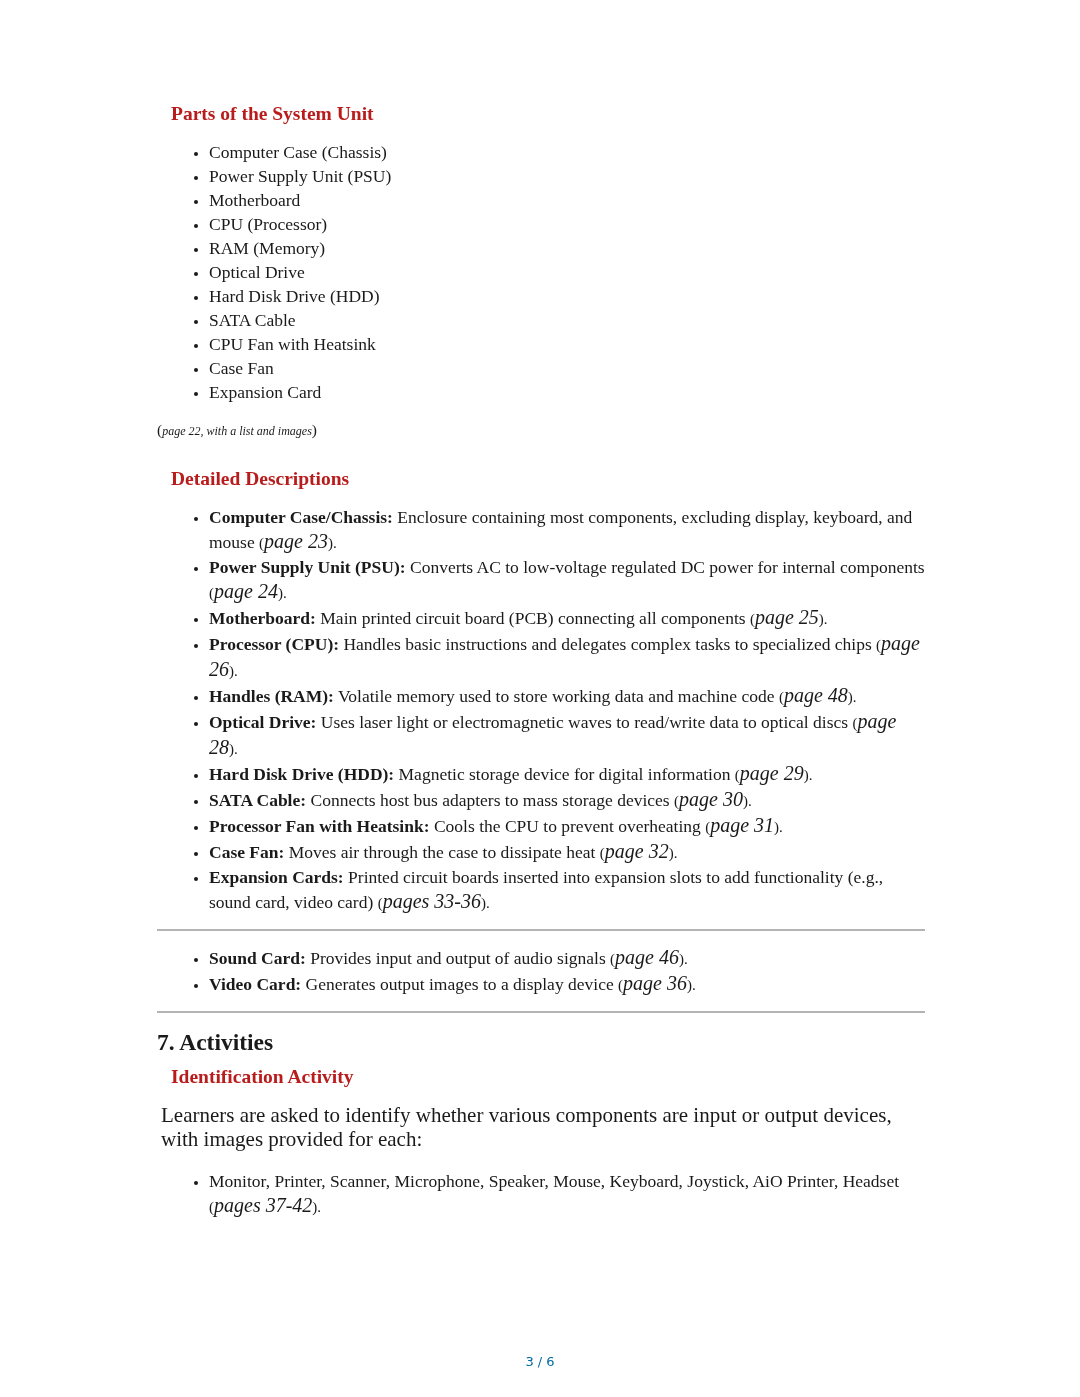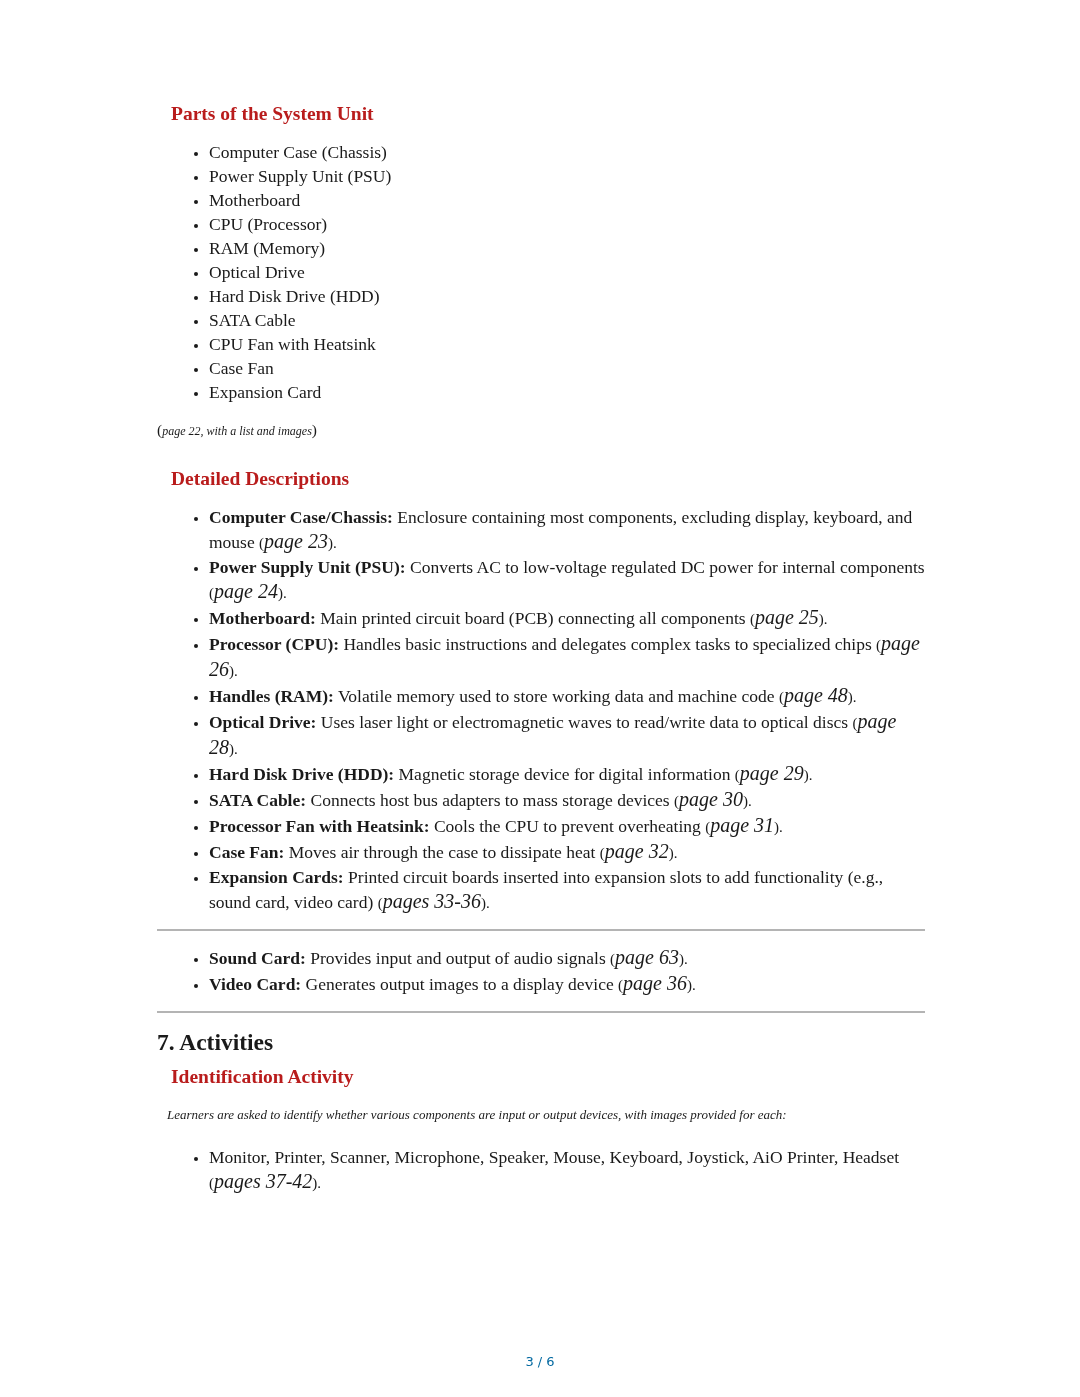--- a/index.html
+++ b/index.html
@@ -55,24 +55,23 @@
     border-top: 2px solid #b4b4b4;
     margin: 14px 0 0 0;
   }
 
   .sec-numbered { margin-top: 14px; }
   .sec-numbered ul { margin-top: 6px; }
 
   .sub-heading { margin-top: 8px; font-family: Liberation Serif, serif; }
 
   .intro {
-    margin: 6px 0 0 10px;
-    font-size: 13px;
+    margin: 6px 0 0 4px;
+    font-size: 21px;
     line-height: 24px;
-    font-style: italic;
   }
   .sec-activities ul { margin-top: 18px; }
 
   .footer {
     position: absolute;
     left: 0; right: 0;
     bottom: 28px;
     text-align: center;
     font-family: "DejaVu Sans", sans-serif;
     font-size: 13px;
@@ -117,21 +116,21 @@
       <li><strong>Processor Fan with Heatsink:</strong><span class="body-text"> Cools the CPU to prevent overheating </span><span class="pref"><span>(</span><em>page 31</em><span>).</span></span></li>
       <li><strong>Case Fan:</strong><span class="body-text"> Moves air through the case to dissipate heat </span><span class="pref"><span>(</span><em>page 32</em><span>).</span></span></li>
       <li><strong>Expansion Cards:</strong><span class="body-text"> Printed circuit boards inserted into expansion slots to add functionality (e.g., sound card, video card) </span><span class="pref"><span>(</span><em>pages 33-36</em><span>).</span></span></li>
     </ul>
   </section>
 
   <hr class="rule">
 
   <section class="sec-numbered">
     <ul>
-      <li><strong>Sound Card:</strong><span class="body-text"> Provides input and output of audio signals </span><span class="pref"><span>(</span><em>page 63</em><span>).</span></span></li>
+      <li><strong>Sound Card:</strong><span class="body-text"> Provides input and output of audio signals </span><span class="pref"><span>(</span><em>page 46</em><span>).</span></span></li>
       <li><strong>Video Card:</strong><span class="body-text"> Generates output images to a display device </span><span class="pref"><span>(</span><em>page 36</em><span>).</span></span></li>
     </ul>
   </section>
 
   <hr class="rule">
 
   <section class="sec-numbered sec-activities">
     <h2>7. Activities</h2>
     <h3 class="sub-heading">Identification Activity</h3>
     <p class="intro">Learners are asked to identify whether various components are input or output devices, with images provided for each:</p>

